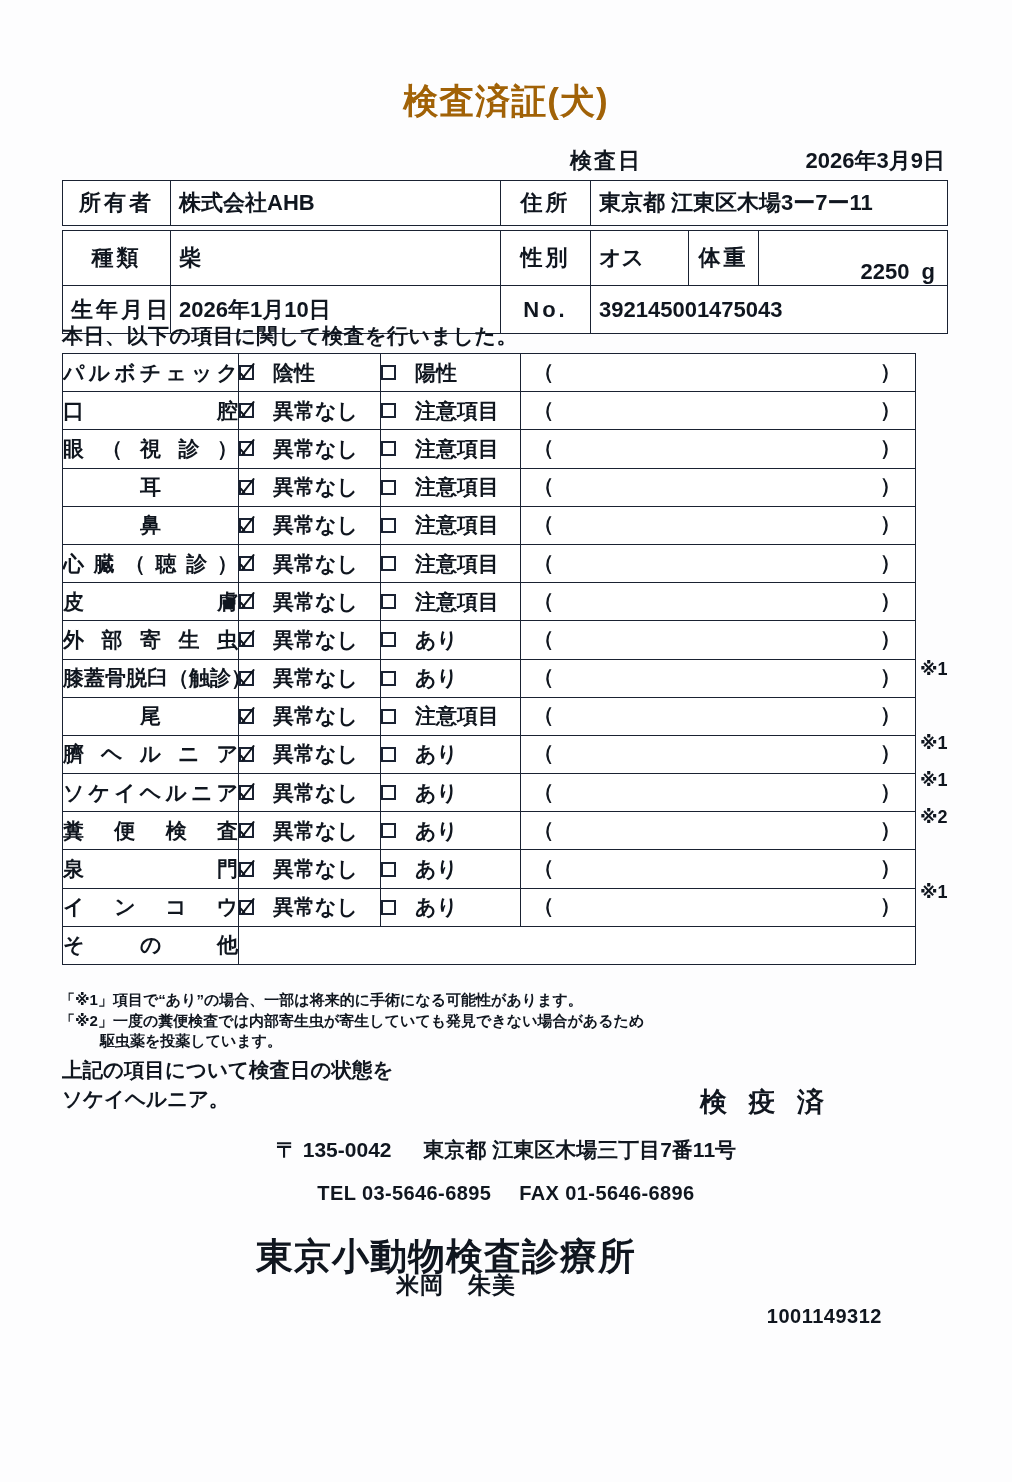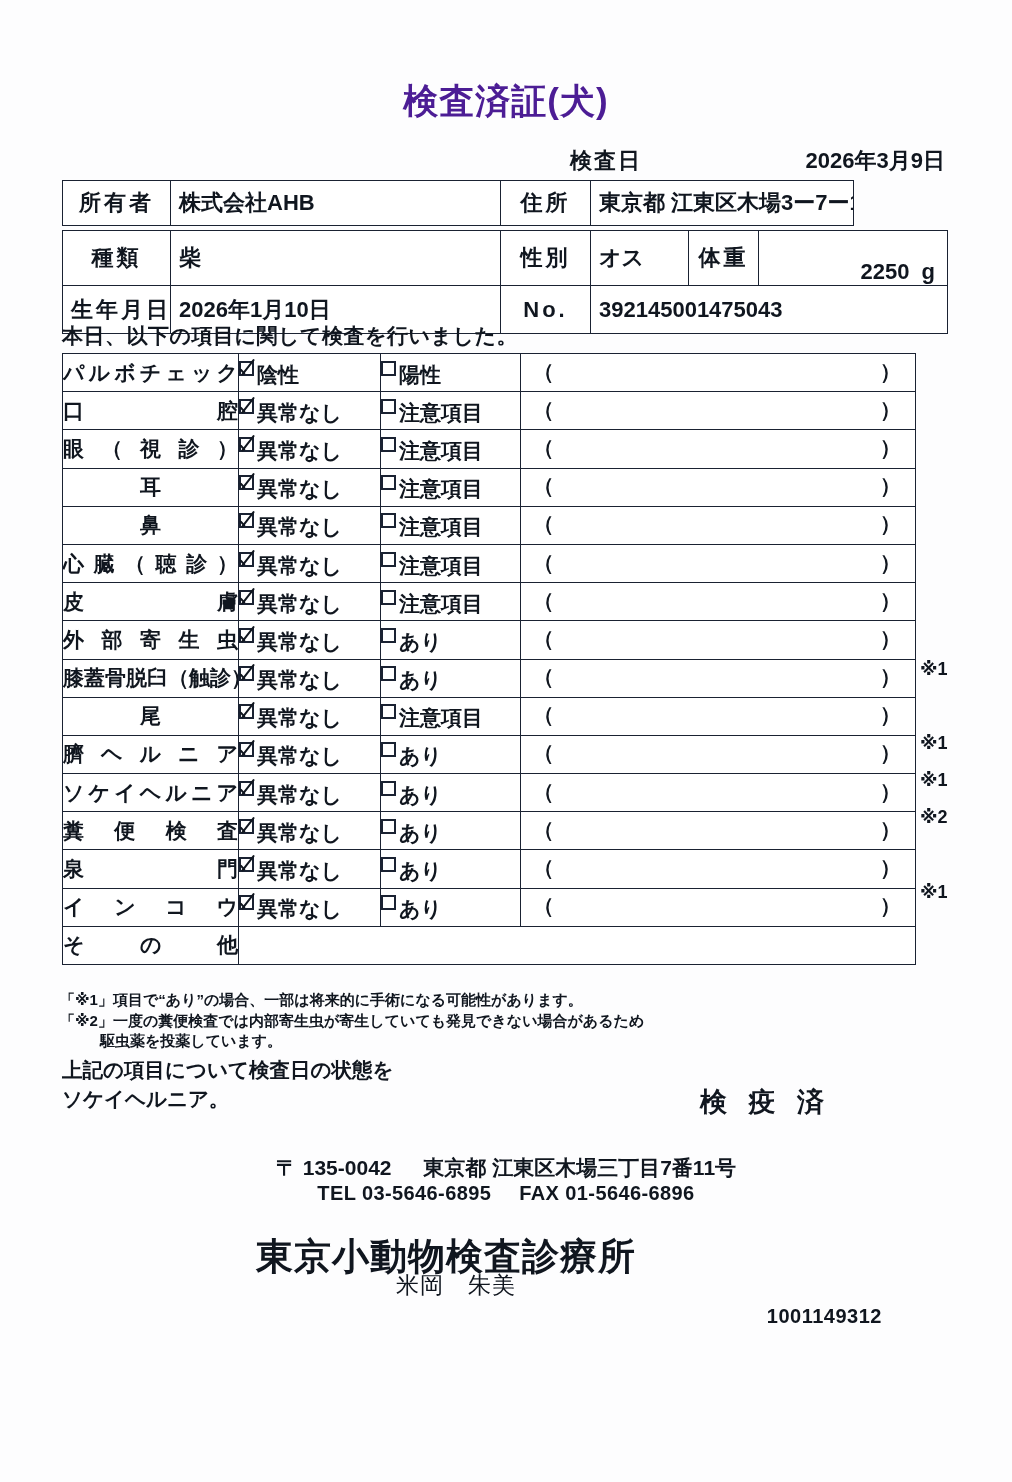--- a/index.html
+++ b/index.html
@@ -25,21 +25,21 @@
   
   .doc-title {
     position: absolute;
     top: 78px;
     left: 0;
     width: 1012px;
     text-align: center;
     font-size: 35px;
     font-weight: 700;
     letter-spacing: 1px;
-    color: #4c1d95;
+    color: #a16207;
   }
 
   
   .insp-date-row {
     position: absolute;
     top: 146px;
     left: 570px;
     width: 375px;
     display: flex;
     justify-content: space-between;
@@ -67,21 +67,21 @@
     white-space: nowrap;
     overflow: hidden;
   }
   .lbl-cell {
     text-align: center;
     letter-spacing: 3px;
   }
   .val-cell { text-align: left; }
 
   
-  #owner-table { top: 180px; left: 62px; width: 792px; }
+  #owner-table { top: 180px; left: 62px; width: 886px; }
   
   #pet-table { top: 230px; left: 62px; width: 886px; }
   #pet-table td { height: 47px; }
 
   .w-unit {
     display: flex;
     justify-content: flex-end;
     align-items: baseline;
     gap: 12px;
     padding-right: 4px;
@@ -139,22 +139,22 @@
     text-align: left;
     padding-left: 10px;
     position: relative;
   }
   .paren-open { position: absolute; left: 12px; top: 50%; transform: translateY(-52%); }
   .paren-close { position: absolute; right: 14px; top: 50%; transform: translateY(-52%); }
 
   
   .optwrap {
     display: inline-flex;
-    align-items: flex-start;
-    gap: 3px;
+    align-items: center;
+    gap: 19px;
     position: relative;
   }
   .box {
     display: inline-block;
     width: 15px;
     height: 15px;
     border: 2px solid #1a2232;
     box-sizing: border-box;
     position: relative;
     flex: 0 0 auto;
@@ -236,21 +236,20 @@
 
   
   .addr-line {
     position: absolute;
     top: 1136px;
     left: 0;
     width: 1012px;
     text-align: center;
     font-size: 21px;
     font-weight: 700;
-    margin-top: 18px;
   }
   .addr-line .zip { letter-spacing: 0px; margin-right: 26px; }
   .tel-line {
     position: absolute;
     top: 1182px;
     left: 0;
     width: 1012px;
     text-align: center;
     font-size: 20px;
     font-weight: 700;
@@ -271,21 +270,21 @@
     padding-right: 120px;
     box-sizing: border-box;
   }
   .clinic-doctor {
     position: absolute;
     top: 1270px;
     left: 0;
     width: 1012px;
     text-align: center;
     font-size: 23px;
-    font-weight: 400;
+    font-weight: 700;
     letter-spacing: 1px;
     padding-right: 100px;
     box-sizing: border-box;
   }
   .ref-no {
     position: absolute;
     top: 1305px;
     right: 130px;
     font-size: 20px;
     font-weight: 700;

